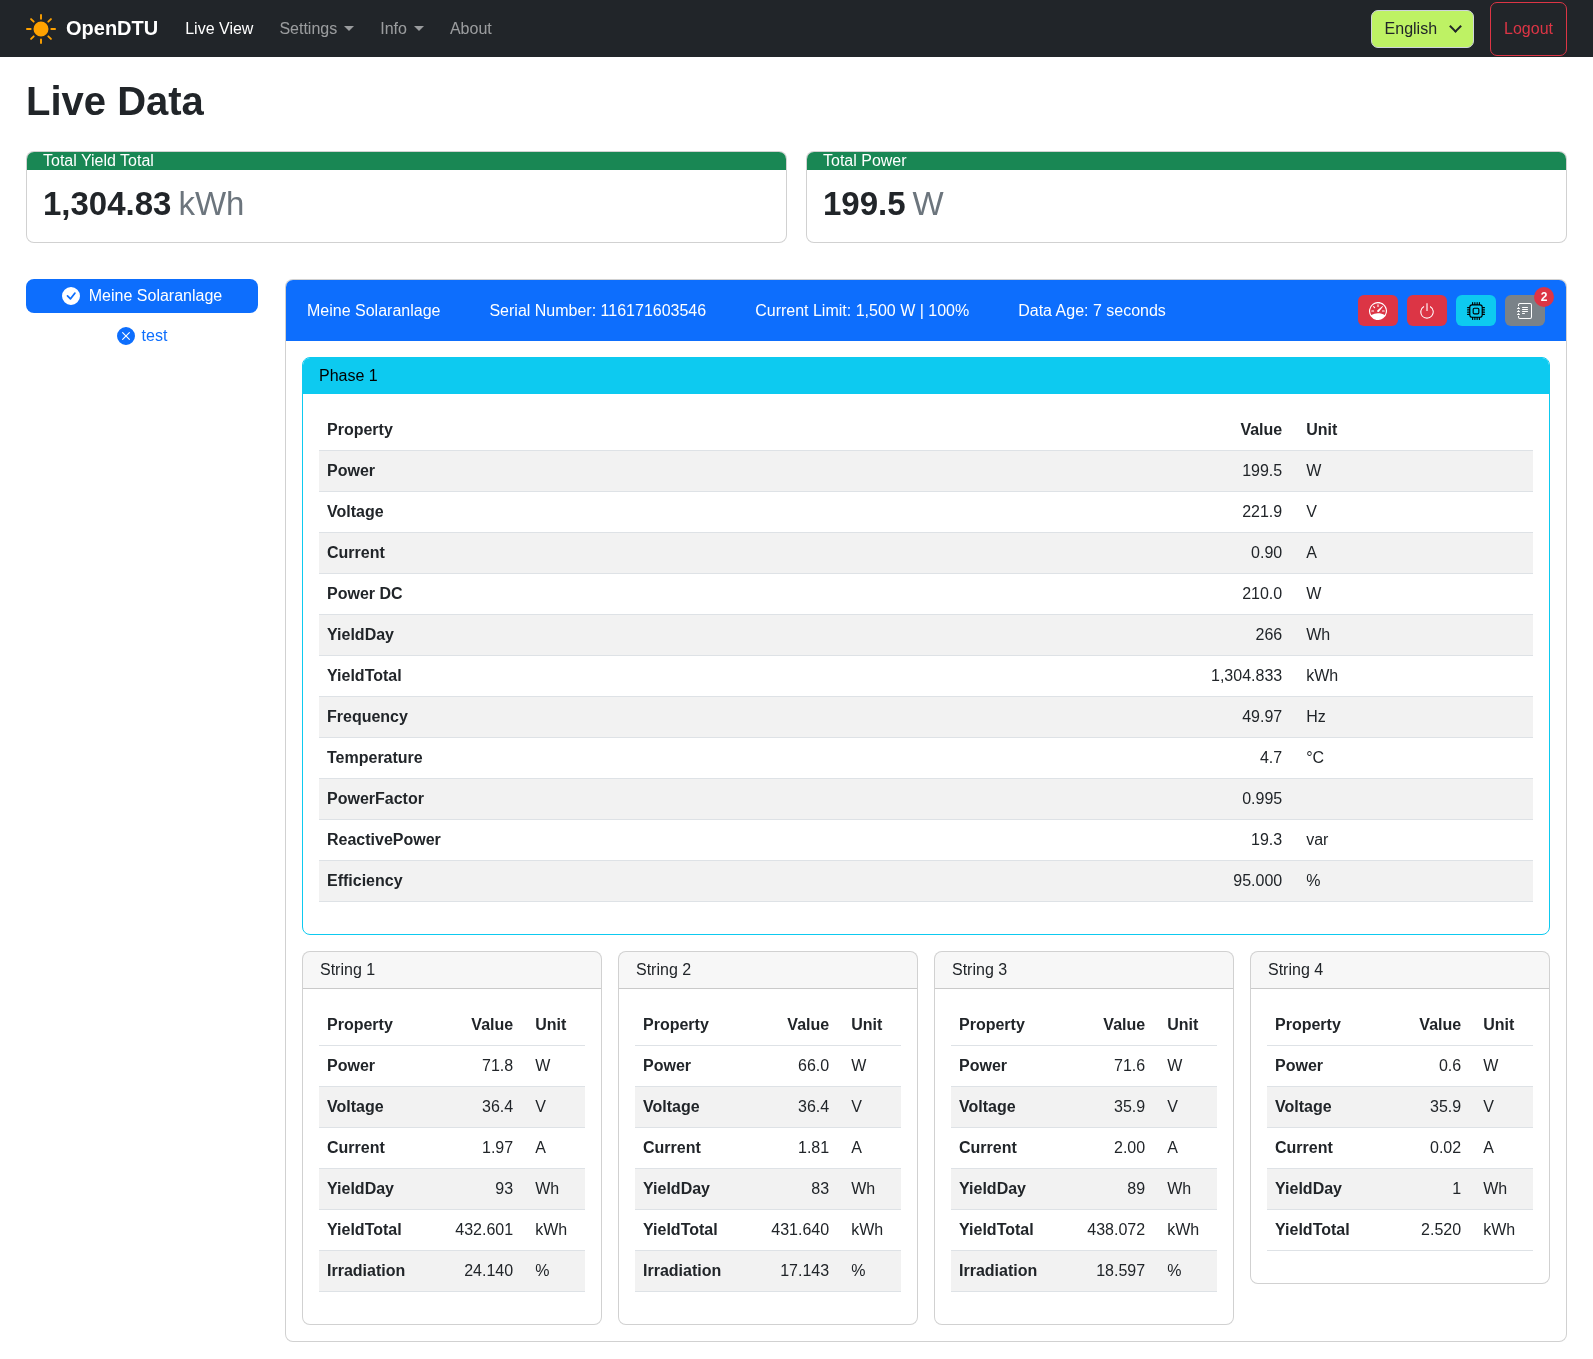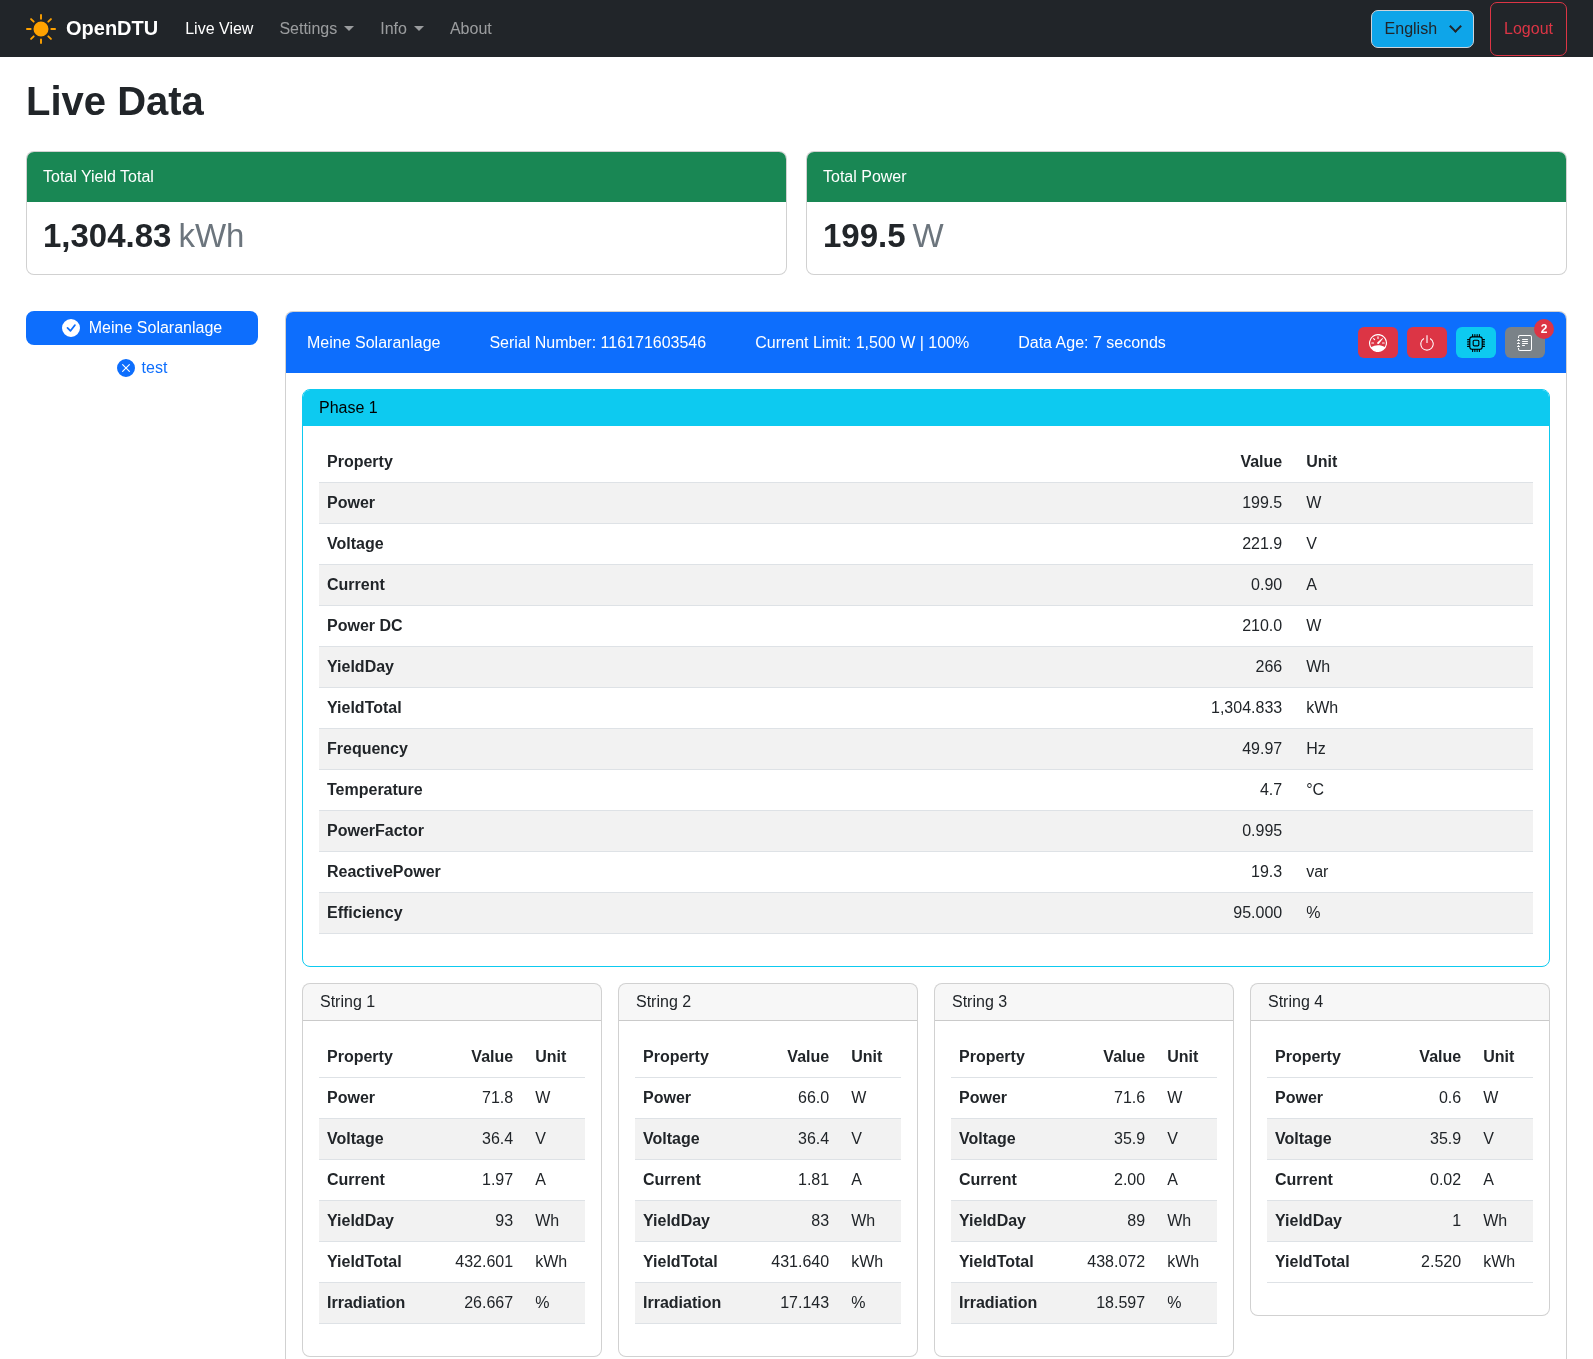--- a/index.html
+++ b/index.html
@@ -11,31 +11,31 @@
   button{ font-family:inherit; font-size:inherit; }
 
   
   .navbar{ background:var(--navbar-bg); height:57px; display:flex; align-items:center; padding:0 26px; }
   .brand{ display:flex; align-items:center; gap:10px; color:#fff; font-size:20px; font-weight:600; cursor:pointer; }
   .nav-links{ display:flex; align-items:center; margin-left:14px; }
   .nav-link{ color:rgba(255,255,255,.55); padding:8px 13px; cursor:pointer; display:flex; align-items:center; }
   .nav-link.active{ color:#fff; }
   .caret{ display:inline-block; margin-left:7px; border-top:5px solid currentColor; border-right:5px solid transparent; border-left:5px solid transparent; }
   .nav-right{ margin-left:auto; display:flex; align-items:center; gap:16px; }
-  .lang-select{ background:#0ea5e9; color:#212529; border:1px solid #ced4da; border-radius:7px; height:38px; padding:15px 13px; display:flex; align-items:center; gap:14px; cursor:pointer; }
+  .lang-select{ background:#bef264; color:#212529; border:1px solid #ced4da; border-radius:7px; height:38px; padding:15px 13px; display:flex; align-items:center; gap:14px; cursor:pointer; }
   .select-chevron{ width:9px; height:9px; border-right:2px solid #212529; border-bottom:2px solid #212529; transform:rotate(45deg); margin-top:-4px; }
   .logout-btn{ background:transparent; border:1px solid var(--danger); color:var(--danger); border-radius:7px; height:54px; padding:0 13px; cursor:pointer; }
 
   
   .page{ padding:12px 26px 24px; }
   .page-title{ font-size:40px; font-weight:600; margin:10px 0 27px; }
 
   .summary-row{ display:flex; gap:19px; }
   .summary-card{ flex:1 1 0; border:1px solid rgba(0,0,0,.18); border-radius:8px; overflow:hidden; background:#fff; }
-  .summary-card-header{ background:var(--success); color:#fff; padding:16px 16px; }
+  .summary-card-header{ background:var(--success); color:#fff; padding:0 16px; }
   .summary-card-body{ padding:13px 16px 18px; text-align:left; font-size:33px; line-height:1.25; }
   .summary-value{ font-weight:700; }
   .summary-unit{ color:#6c757d; margin-left:7px; }
 
   .main-row{ display:flex; gap:27px; margin-top:36px; align-items:flex-start; }
   .sidebar{ flex:0 0 232px; }
   .inverter-btn{ width:100%; background:var(--primary); color:#fff; border:none; border-radius:8px; padding:8px 12px; display:flex; align-items:center; justify-content:center; gap:9px; cursor:pointer; }
   .inverter-alt{ margin-top:14px; width:100%; background:none; border:none; color:var(--primary); display:flex; align-items:center; justify-content:center; gap:7px; cursor:pointer; }
 
   .panel{ flex:1 1 auto; min-width:0; border:1px solid rgba(0,0,0,.18); border-radius:8px; background:#fff; overflow:hidden; }
@@ -311,21 +311,21 @@
   </tr>
 
   <tr>
     <th class="prop">YieldTotal</th>
     <td class="val">432.601</td>
     <td class="unit">kWh</td>
   </tr>
 
   <tr>
     <th class="prop">Irradiation</th>
-    <td class="val">26.667</td>
+    <td class="val">24.140</td>
     <td class="unit">%</td>
   </tr>
 </tbody>
       </table>
     </div>
   </div>
 
   <div class="string-card">
     <div class="string-card-header">String 2</div>
     <div class="string-card-body">

